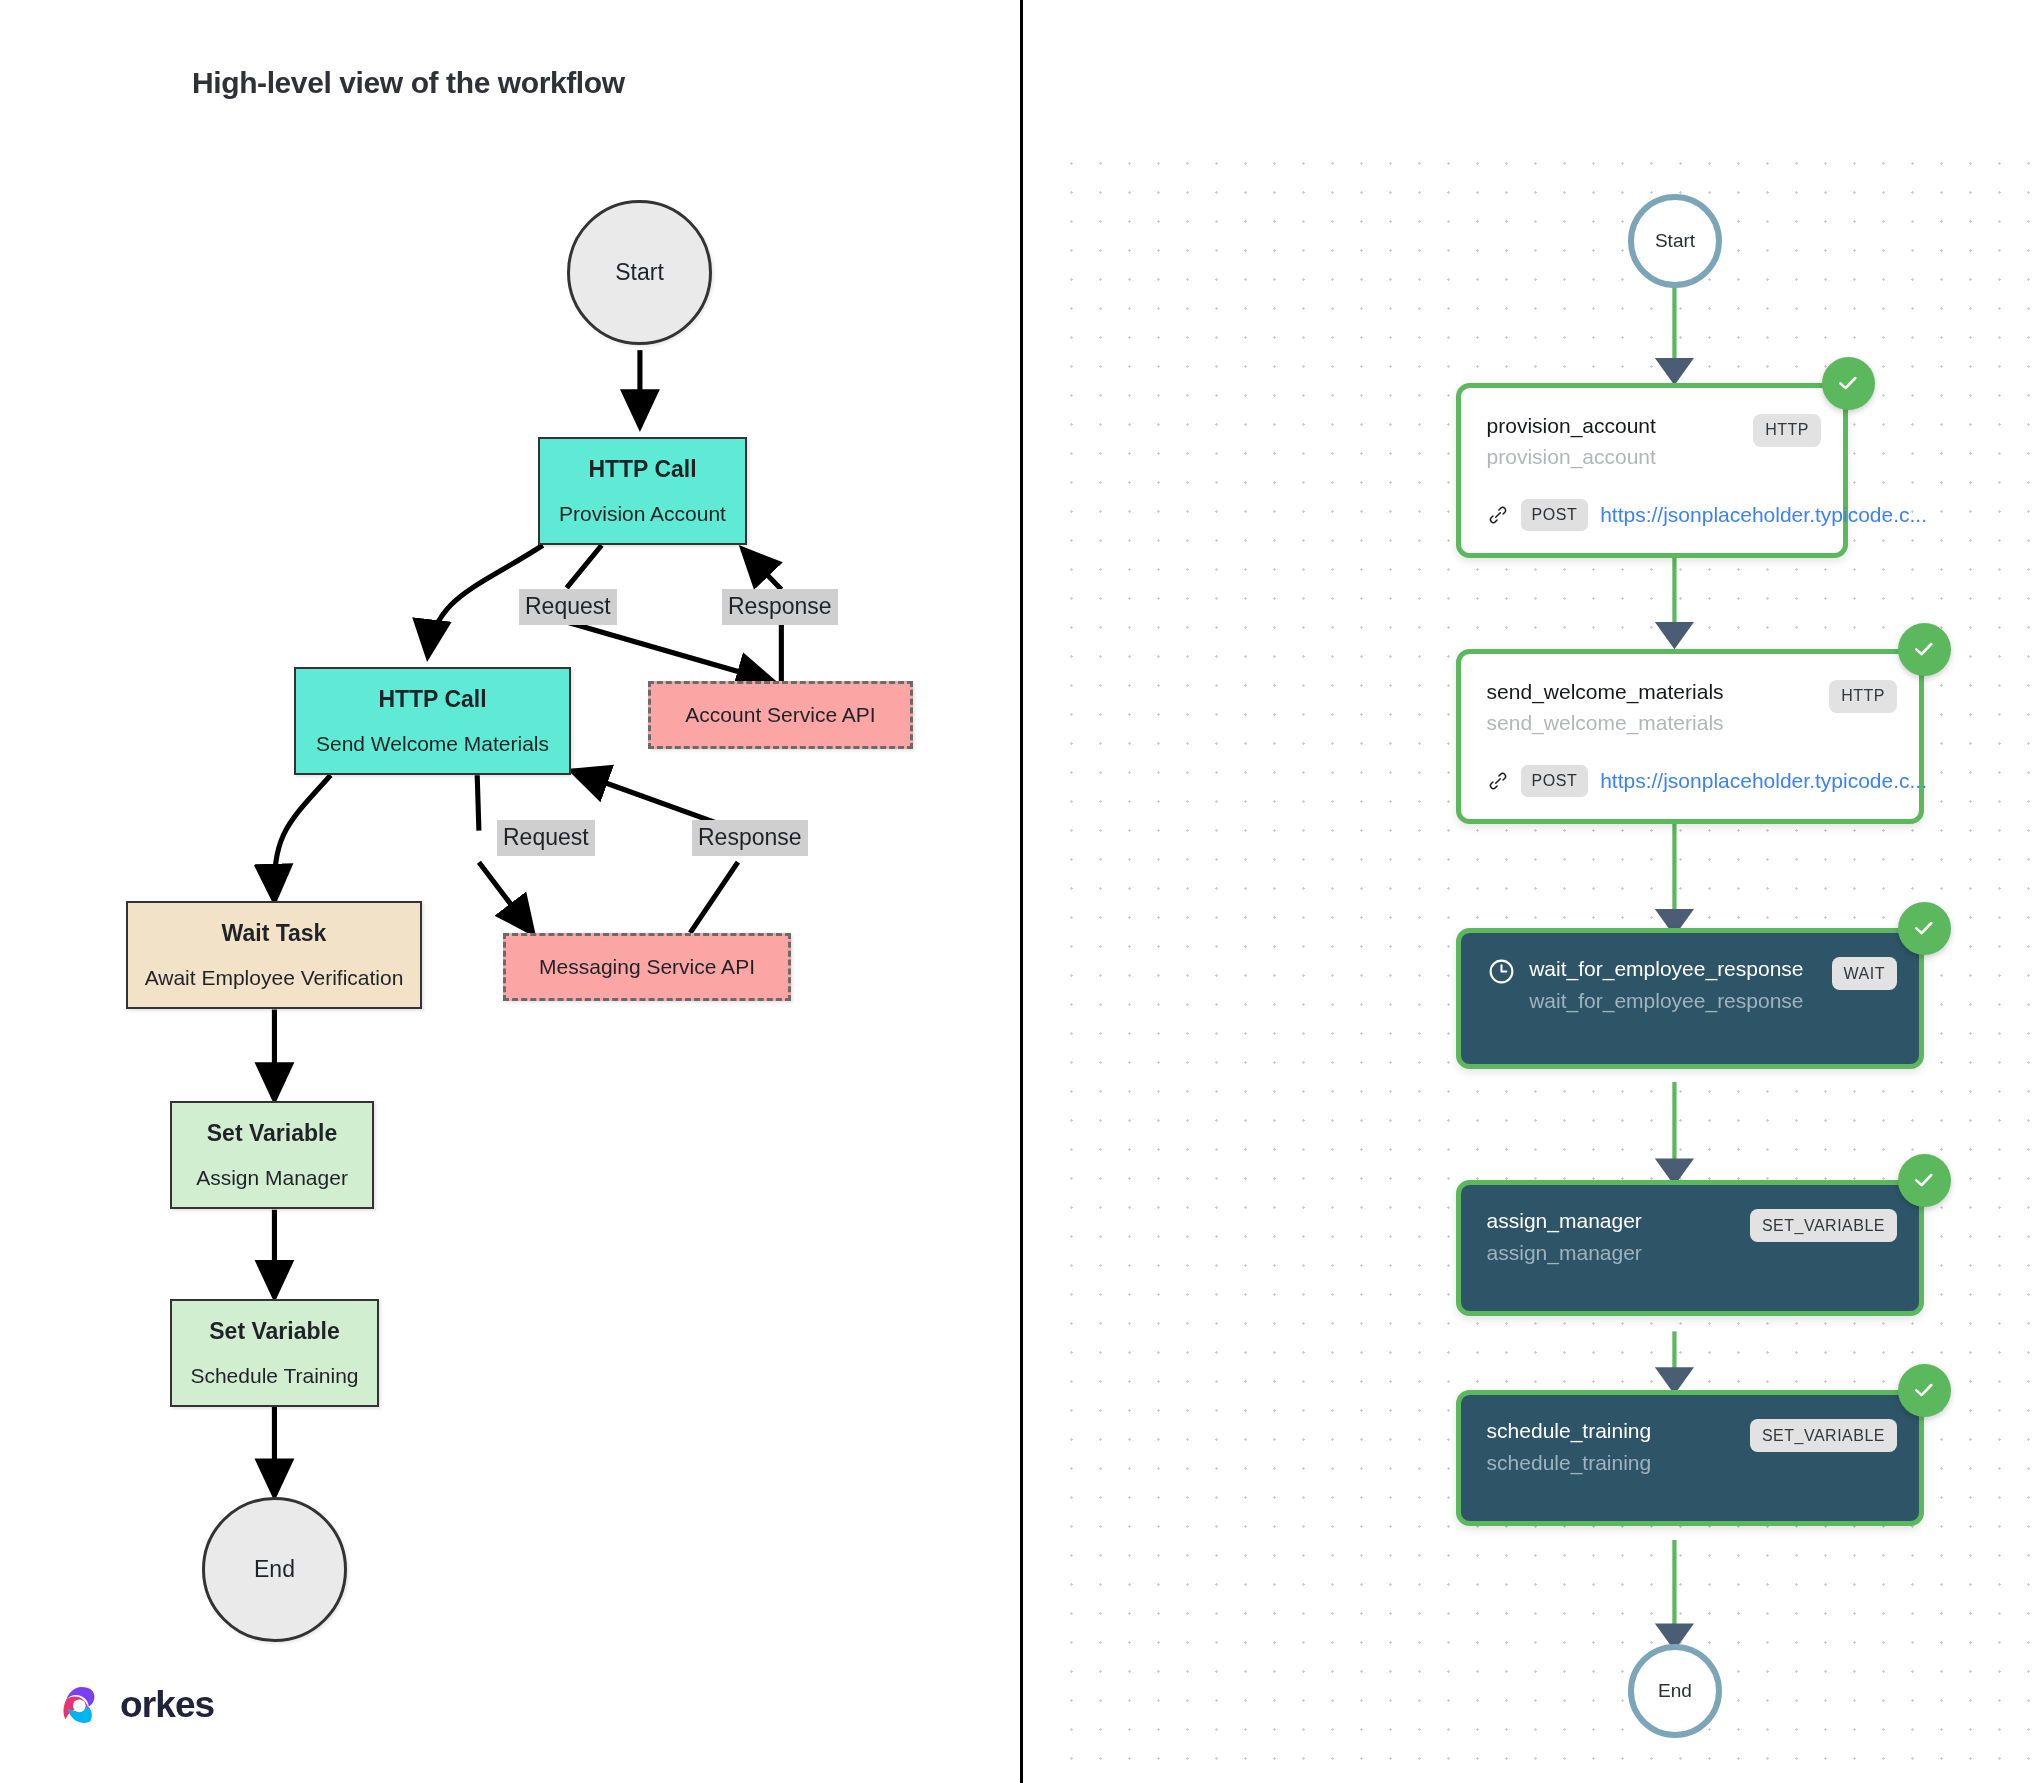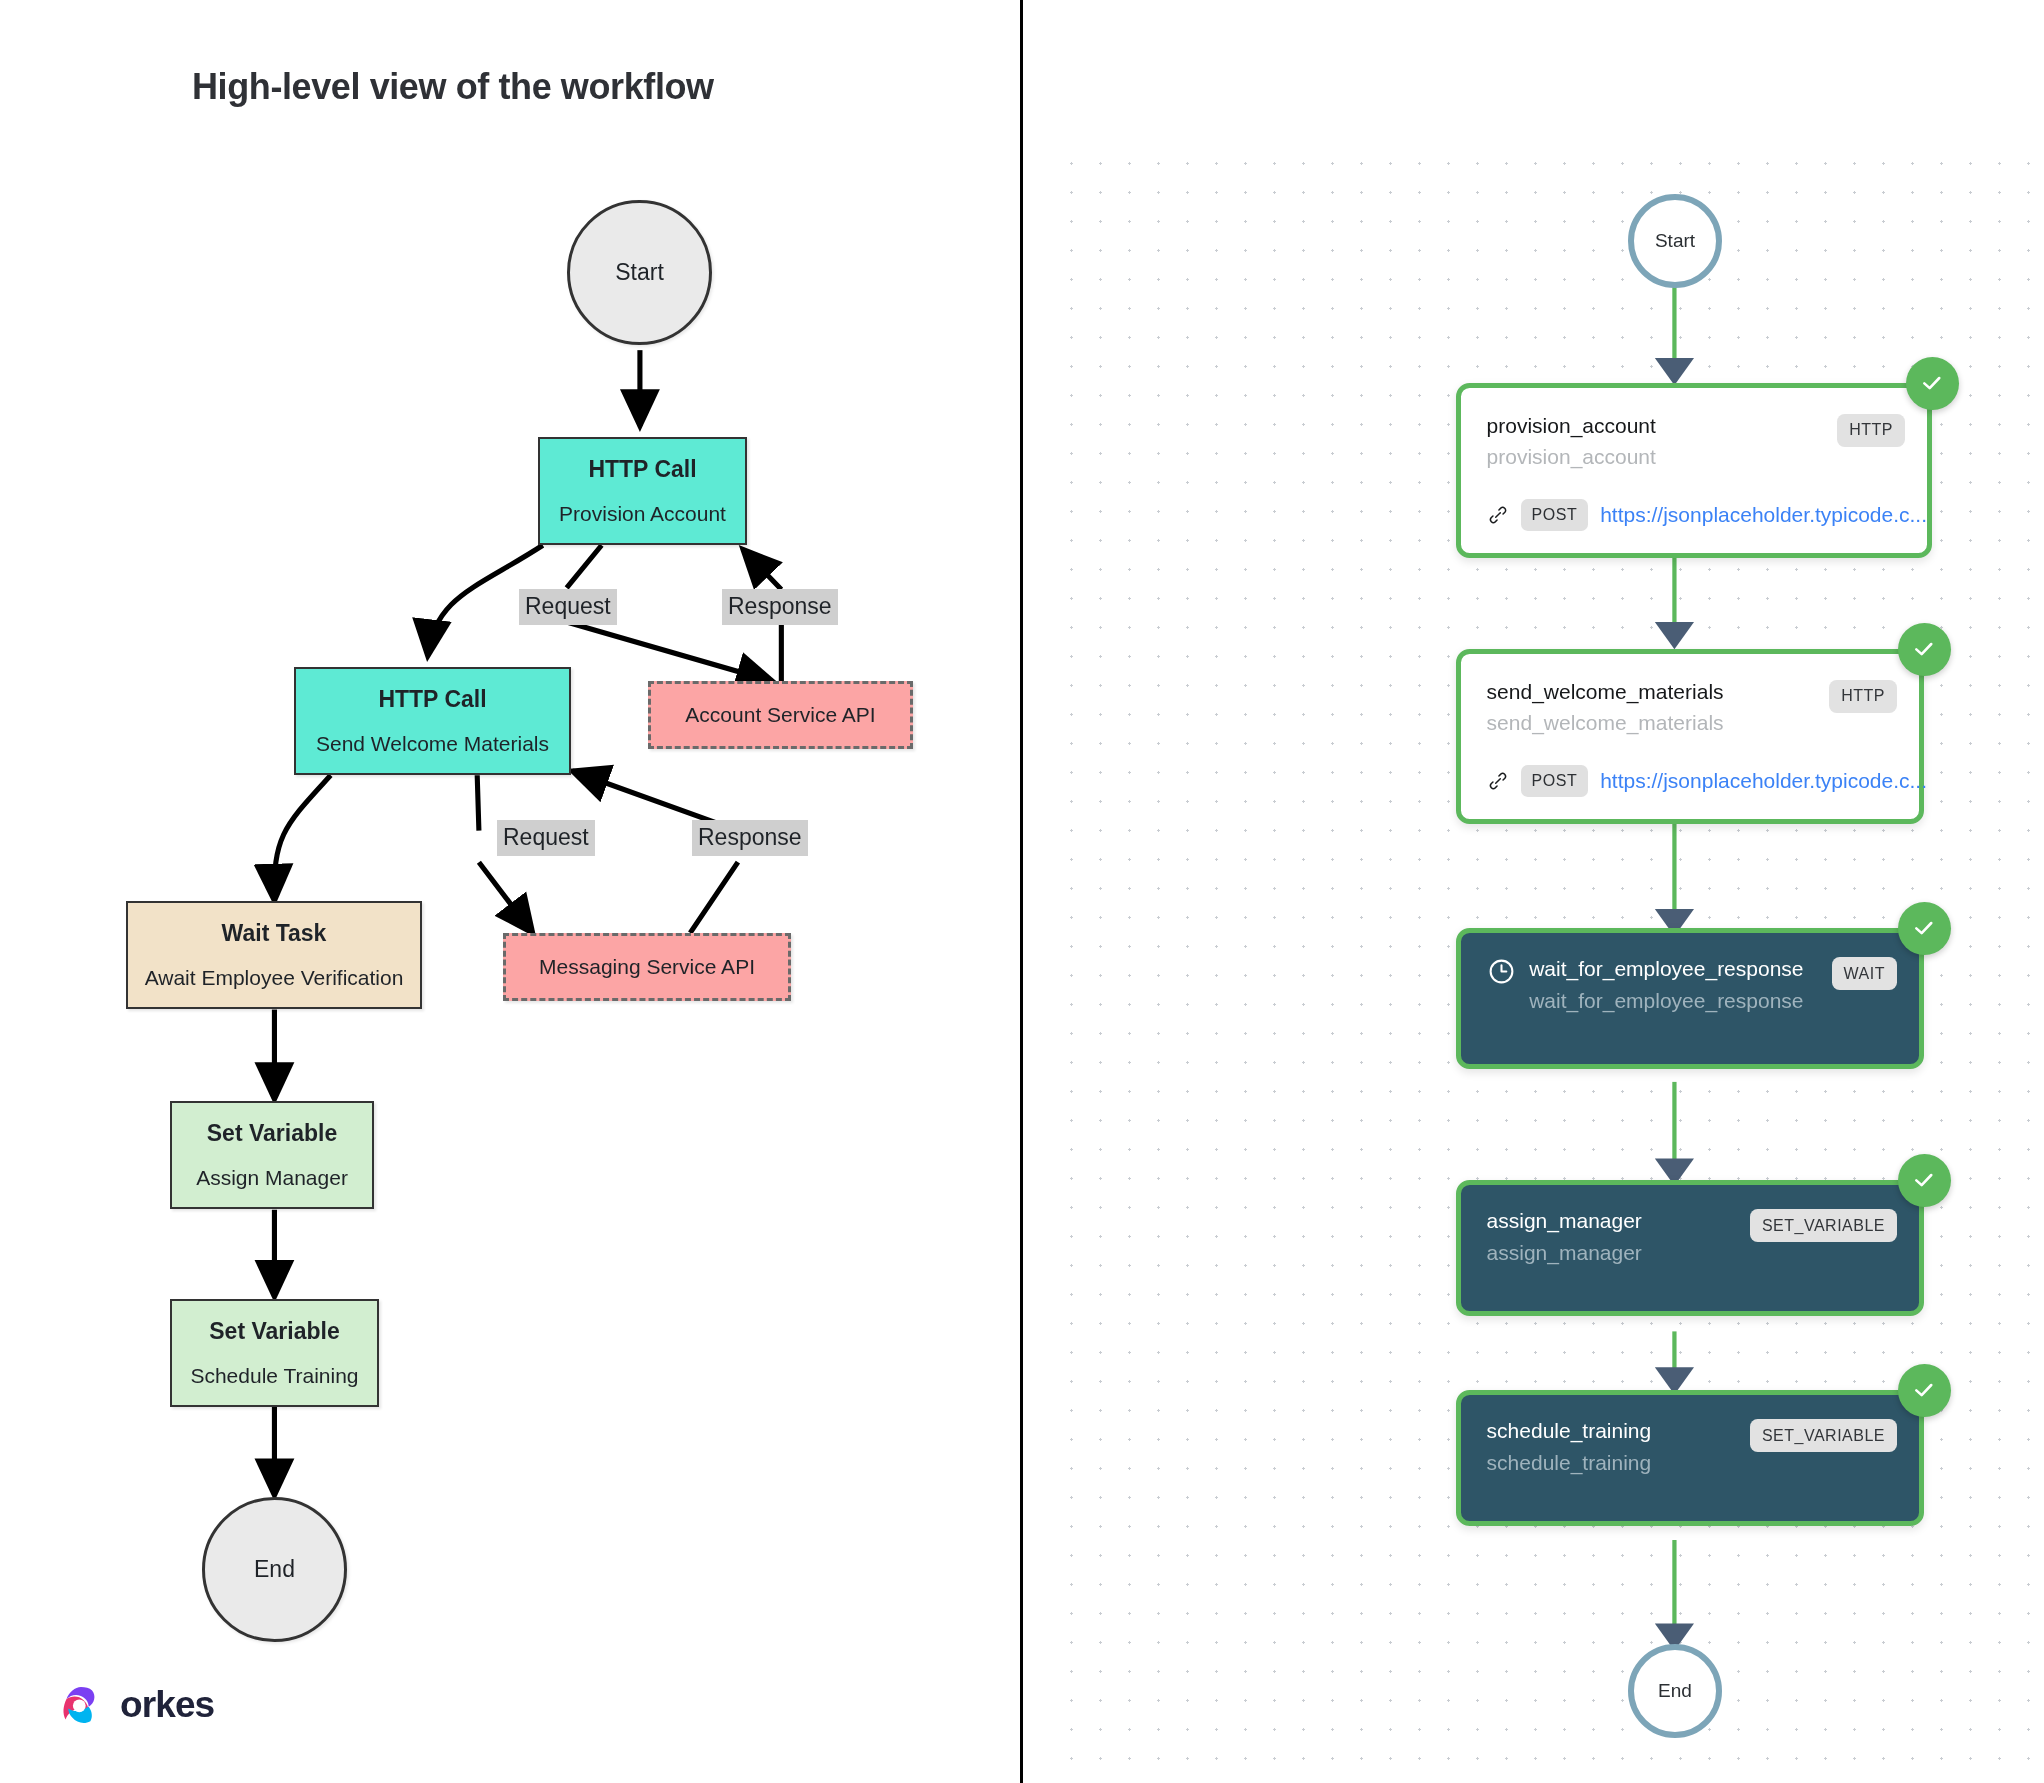--- a/index.html
+++ b/index.html
@@ -13,21 +13,21 @@
 
   
   .divider {
     position: absolute; left: 1020px; top: 0;
     width: 3.4px; height: 1784px; background: #000;
   }
 
   
   .panel-title {
     position: absolute;
-    font-size: 36px; font-weight: 700; color: #2f3136;
+    font-size: 30px; font-weight: 700; color: #2f3136;
     letter-spacing: -0.4px; white-space: nowrap;
   }
   #title-left  { left: 192px; top: 66px; }
   #title-right { left: 1190px; top: 66px; }
 
   
   #left-diagram { position: absolute; left: 0; top: 0; width: 1020px; height: 1784px; }
   #left-svg { position: absolute; left: 0; top: 0; }
 
   .lnode {
@@ -251,21 +251,21 @@
           <path d="M742,1360 L788,1360 L765,1392 z"></path>
           <path d="M742,1605 L788,1605 L765,1637 z"></path>
           <path d="M742,1906 L788,1906 L765,1938 z"></path>
         </g>
       </svg>
 
       <div class="term-circle" style="left:605px; top:194px;">
         <span>Start</span>
       </div>
 
-      <div class="wfnode light" style="left:433px; top:383px; width:476px; height:175px;">
+      <div class="wfnode light" style="left:433px; top:383px; width:392px; height:175px;">
         <div class="wf-row1">
           <div class="wf-names">
             <span class="wf-title">provision_account</span>
             <span class="wf-sub">provision_account</span>
           </div>
           <span class="wf-badge">HTTP</span>
         </div>
         <div class="wf-url-row">
           <svg class="link-icon" viewBox="0 0 24 24">
             <path d="M9.5 14.5 L14.5 9.5" stroke="#1a1c1e" stroke-width="1.6" fill="none" stroke-linecap="round"></path>

